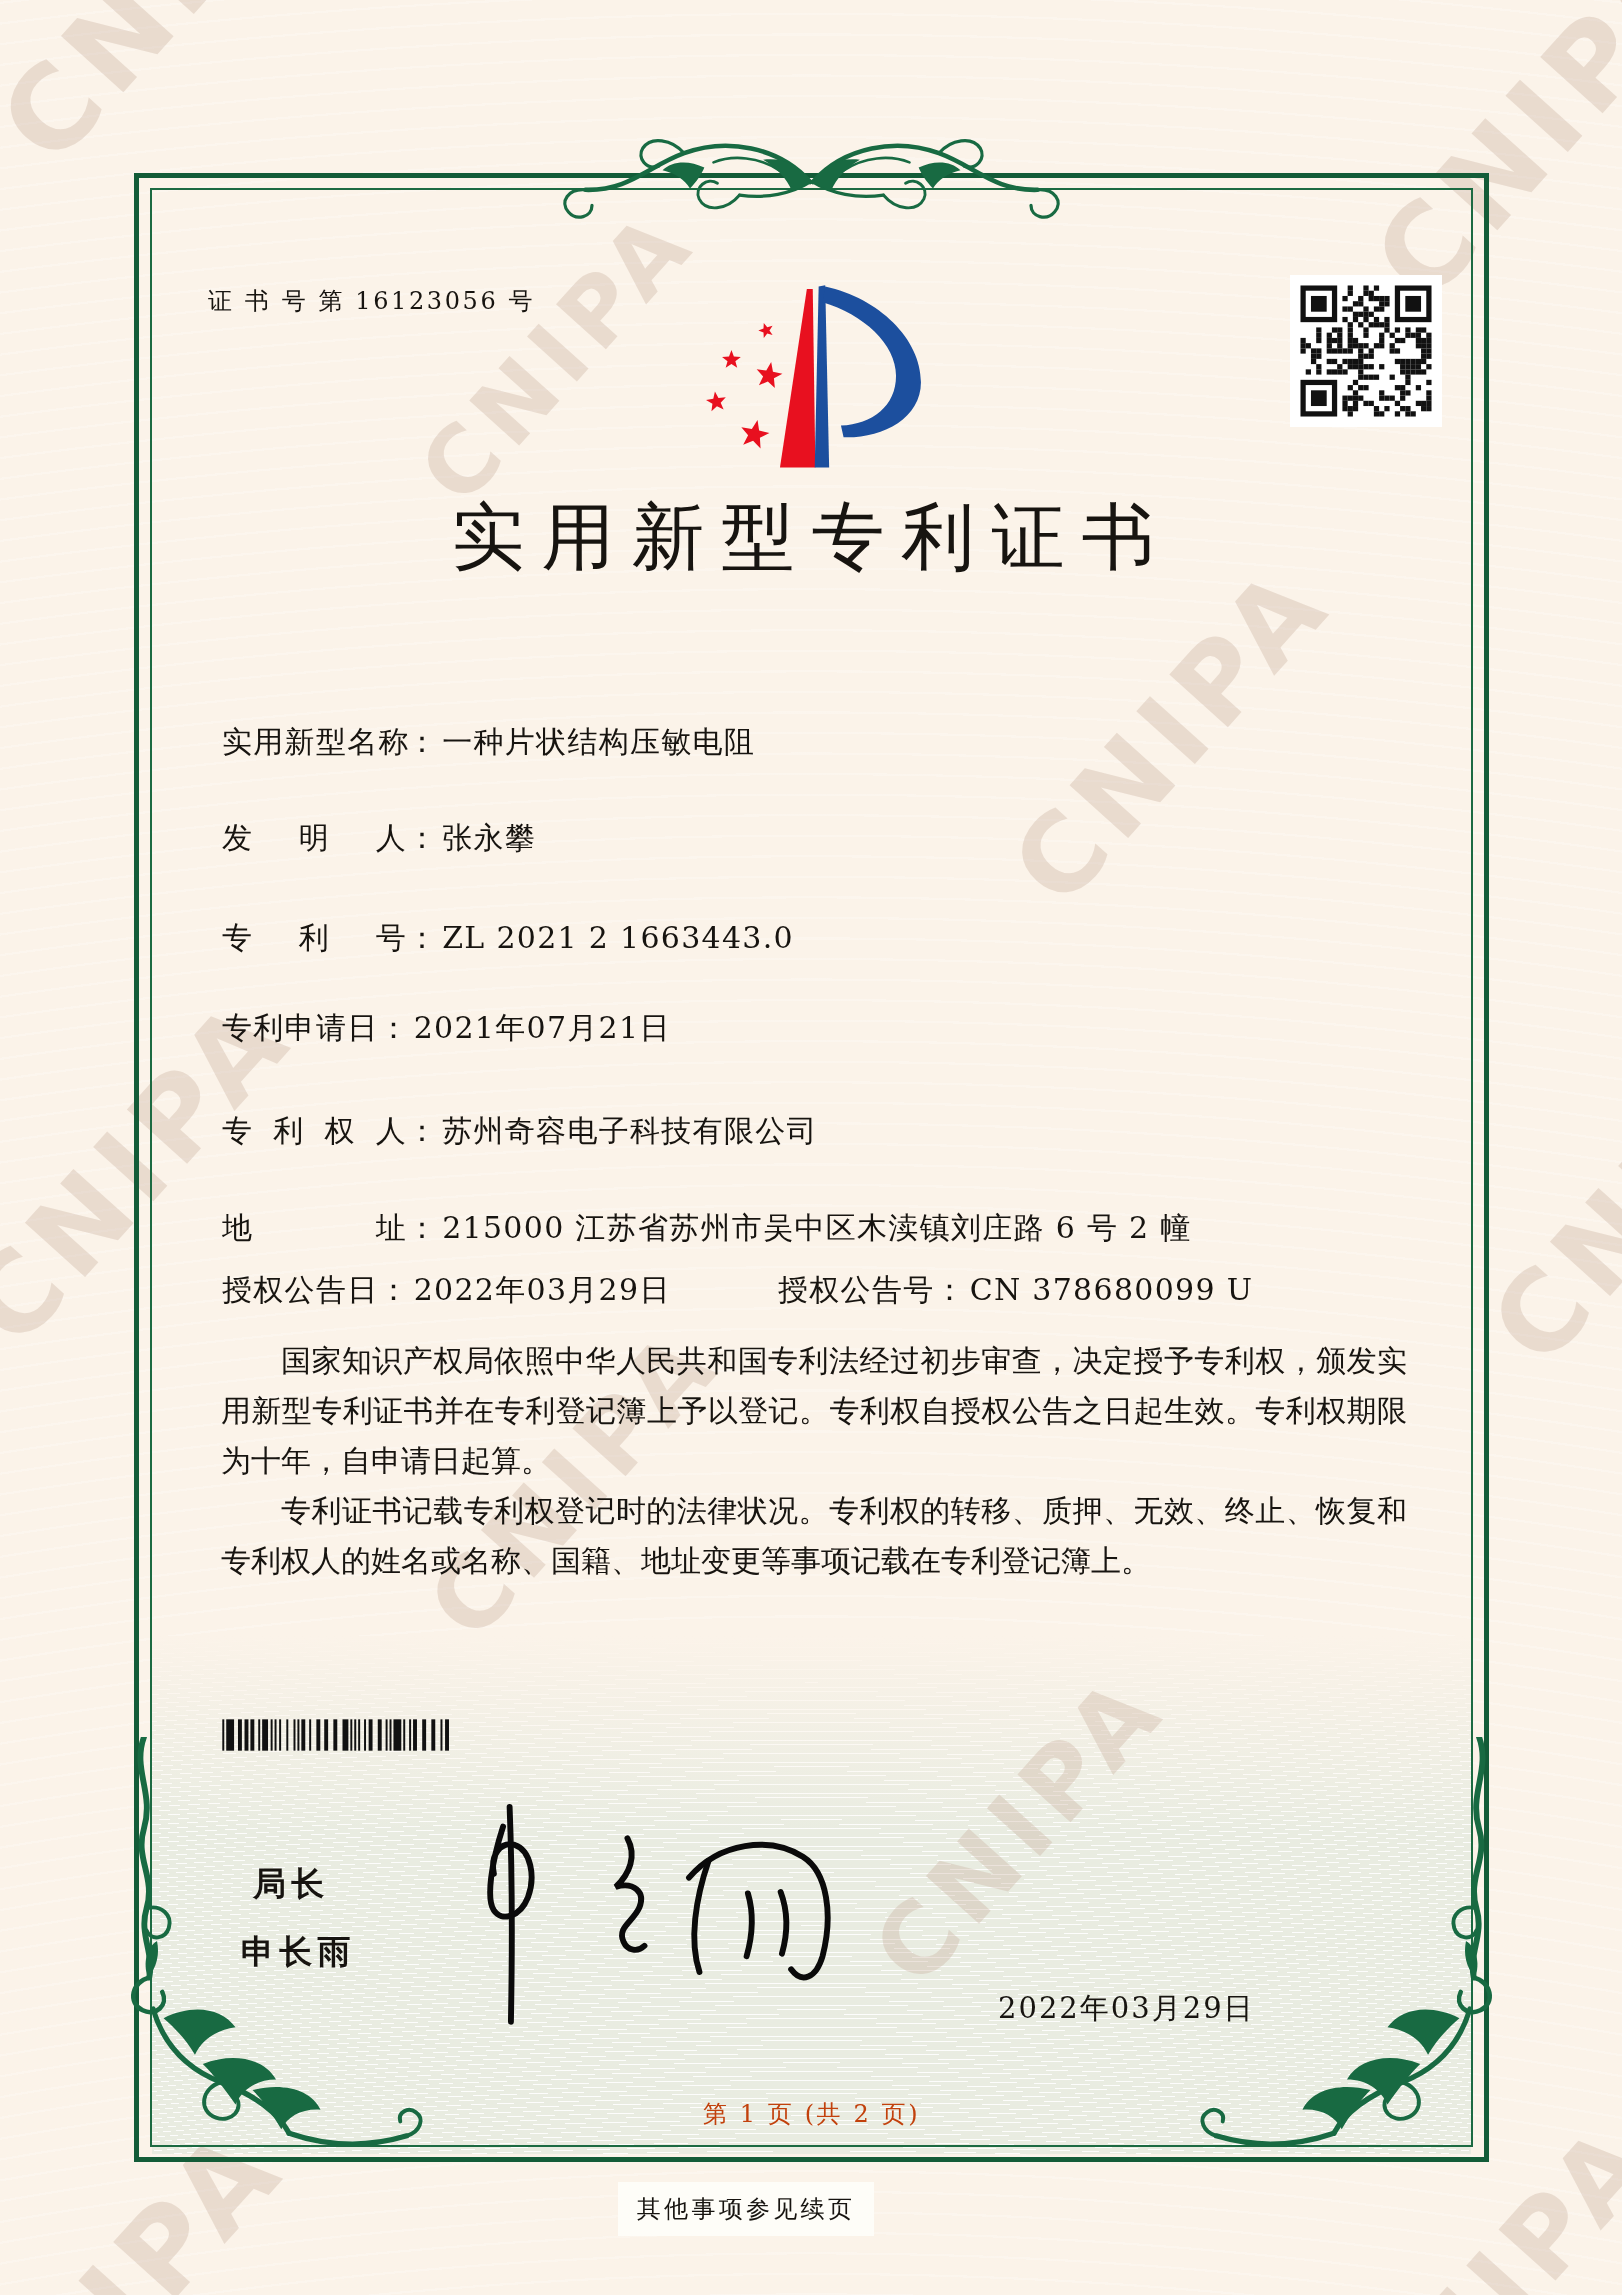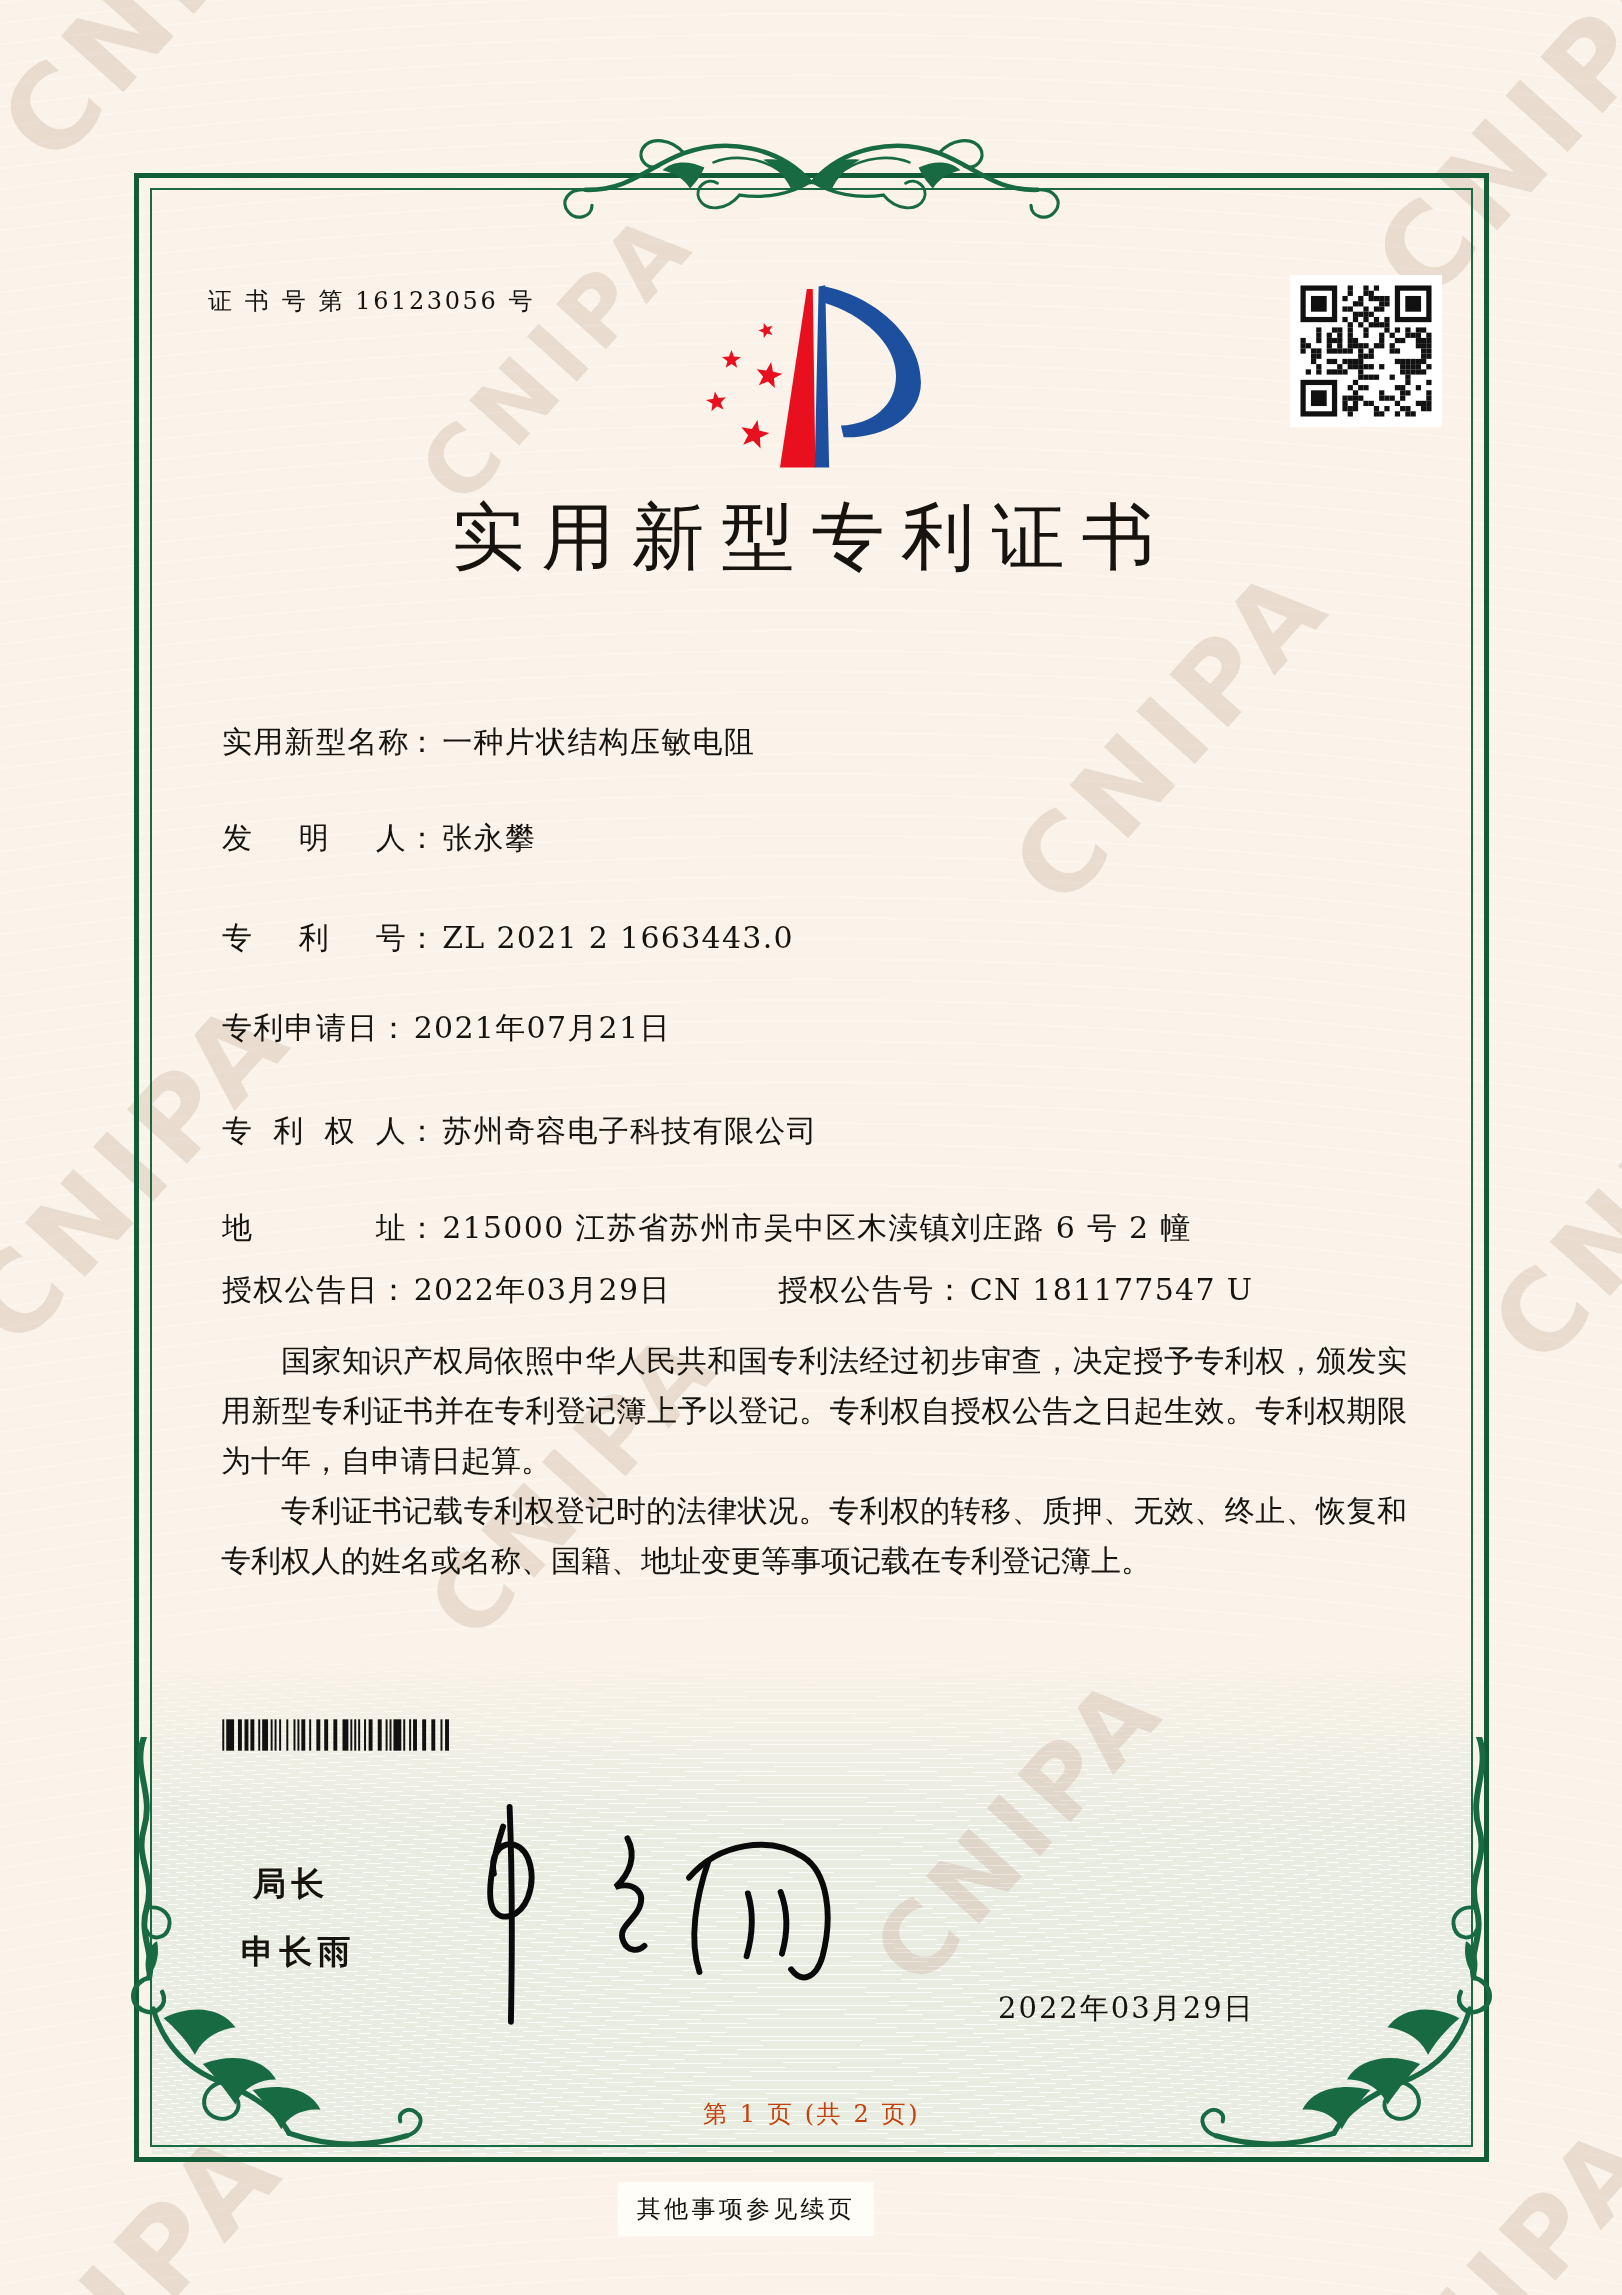--- a/index.html
+++ b/index.html
@@ -377,21 +377,21 @@
   </div>
   <div class="row" style="top:1076px">
     <span class="lbl6">专利权人</span><span class="colon">：</span><span class="val">苏州奇容电子科技有限公司</span>
   </div>
   <div class="row" style="top:1173px">
     <span class="lbl6">地址</span><span class="colon">：</span><span class="val">215000 江苏省苏州市吴中区木渎镇刘庄路 6 号 2 幢</span>
   </div>
   <div class="row" style="top:1270px">
     <span>授权公告日</span><span class="colon">：</span><span class="val">2022年03月29日</span>
     <span class="pair2">
-      <span>授权公告号</span><span class="colon">：</span><span class="val">CN 181177547 U</span>
+      <span>授权公告号</span><span class="colon">：</span><span class="val">CN 378680099 U</span>
     </span>
   </div>
 
   <div class="paras">
     <p>国家知识产权局依照中华人民共和国专利法经过初步审查，决定授予专利权，颁发实用新型专利证书并在专利登记簿上予以登记。专利权自授权公告之日起生效。专利权期限为十年，自申请日起算。</p>
     <p>专利证书记载专利权登记时的法律状况。专利权的转移、质押、无效、终止、恢复和专利权人的姓名或名称、国籍、地址变更等事项记载在专利登记簿上。</p>
   </div>
 
   <svg class="barcode" id="barcode" width="243" height="34" viewBox="0 0 372 52">
       <rect x="2" y="2" width="3" height="48" fill="#111"></rect>

